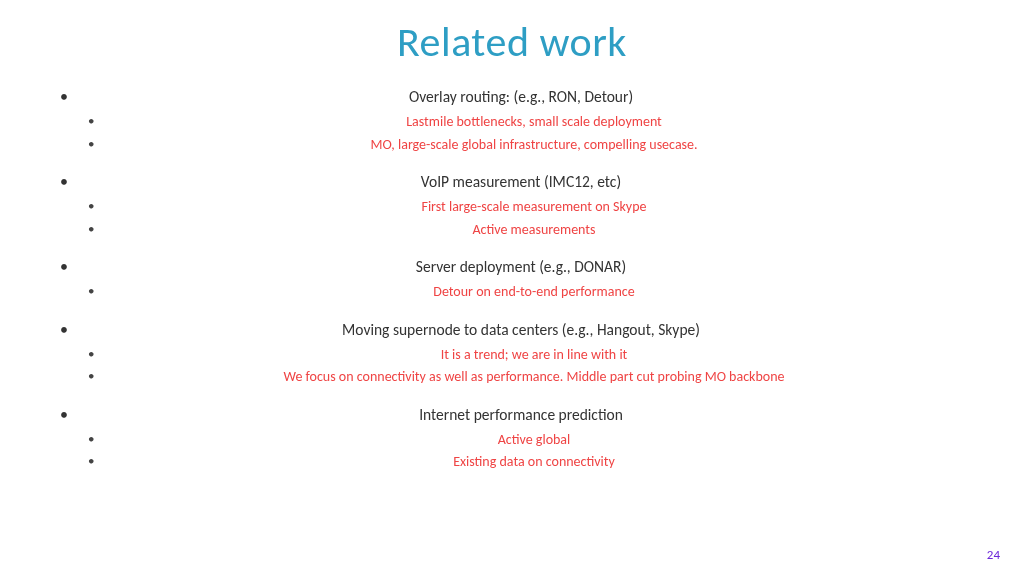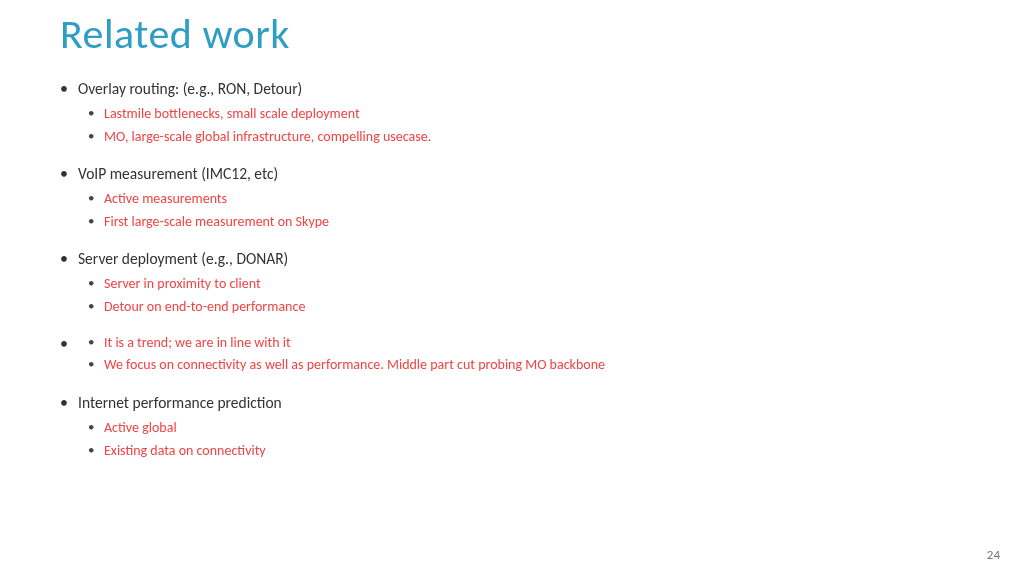--- a/index.html
+++ b/index.html
@@ -13,22 +13,23 @@
       height: 576px;
       background: #ffffff;
       font-family: 'Segoe UI', Calibri, Arial, sans-serif;
       overflow: hidden;
       position: relative;
     }
 
     .slide {
       width: 1024px;
       height: 576px;
-      padding: 8px 60px 30px 60px;
+      padding: 16px 60px 30px 60px;
       position: relative;
+      text-align: center;
     }
 
     .title {
       color: #2E9EC4;
       font-size: 42px;
       font-weight: 300;
       margin-bottom: 18px;
       letter-spacing: 0.5px;
     }
 
@@ -79,44 +80,43 @@
       left: 0;
       color: #444444;
       font-size: 13px;
     }
 
     .page-number {
       position: absolute;
       bottom: 14px;
       right: 24px;
       font-size: 13px;
-      color: #737373;
+      color: #6d28d9;
     }
   </style>
 </head>
 <body>
 
 <div class="slide">
   <h1 class="title">Related work</h1>
 
   <div class="content">
     <ul class="main-list" id="main-list">
     <li><span>Overlay routing: (e.g., RON, Detour)</span><ul class="sub-list">
             <li>Lastmile bottlenecks, small scale deployment</li>
             <li>MO, large-scale global infrastructure, compelling usecase.</li>
           </ul></li>
         <li><span>VoIP measurement (IMC12, etc)</span><ul class="sub-list">
+            <li>First large-scale measurement on Skype</li>
             <li>Active measurements</li>
-            <li>First large-scale measurement on Skype</li>
           </ul></li>
         <li><span>Server deployment (e.g., DONAR)</span><ul class="sub-list">
-            <li>Server in proximity to client</li>
             <li>Detour on end-to-end performance</li>
           </ul></li>
-        <li><ul class="sub-list">
+        <li><span>Moving supernode to data centers (e.g., Hangout, Skype)</span><ul class="sub-list">
             <li>It is a trend; we are in line with it</li>
             <li>We focus on connectivity as well as performance. Middle part cut probing MO backbone</li>
           </ul></li>
         <li><span>Internet performance prediction</span><ul class="sub-list">
             <li>Active global</li>
             <li>Existing data on connectivity</li>
           </ul></li>
       </ul>
   </div>
 

